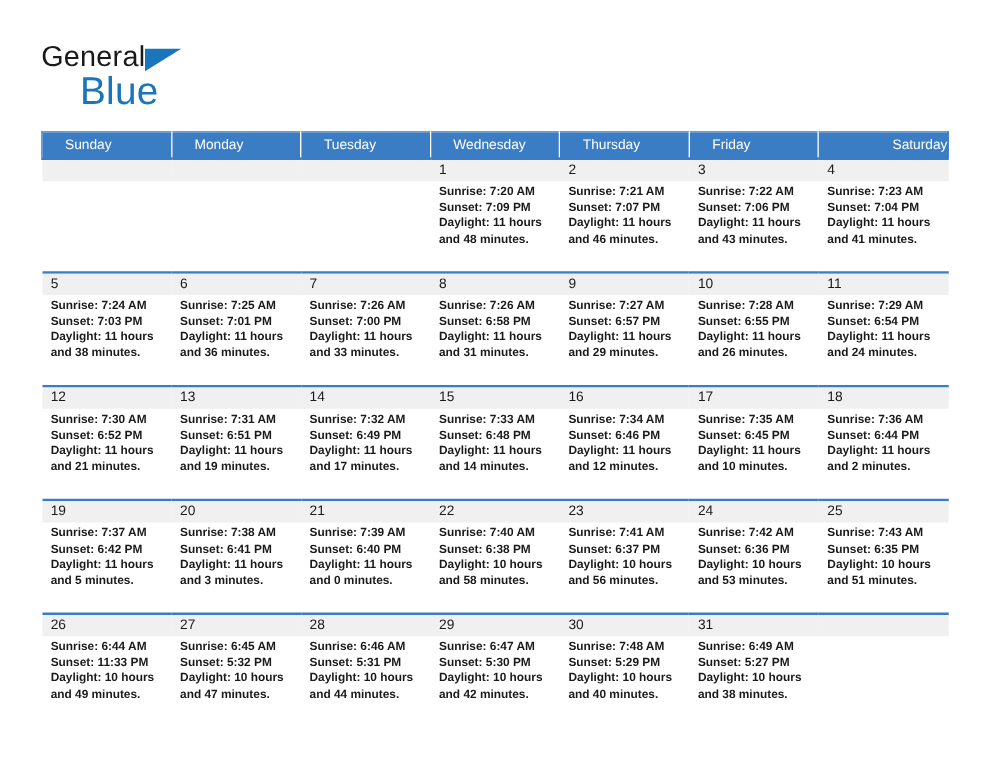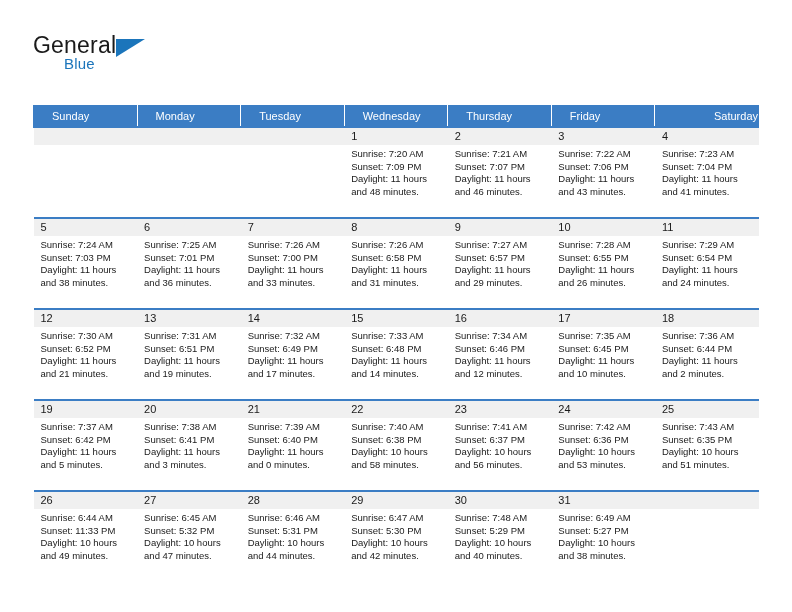--- a/index.html
+++ b/index.html
@@ -42,21 +42,21 @@
     top: 0;
     font-size: 23px;
     letter-spacing: 0.2px;
     color: #1a1a1a;
     font-family: "Liberation Sans", sans-serif;
   }
   .brand-blue {
     position: absolute;
     left: 31px;
     top: 23px;
-    font-size: 15px;
+    font-size: 31px;
     letter-spacing: 0.2px;
     color: #1b75bb;
     font-family: "Liberation Sans", sans-serif;
   }
   .brand-triangle {
     position: absolute;
     left: 83px;
     top: 7px;
     width: 0;
     height: 0;
@@ -125,20 +125,21 @@
     padding-left: 7px;
     font-size: 11px;
     color: #1a1a1a;
   }
   .daycell.empty .daynum-band { background: #f0f0f0; }
   .events {
     padding: 3px 6px 0 7px;
     font-size: 9.5px;
     line-height: 12.6px;
     color: #1a1a1a;
+    font-weight: bold;
   }
   .events div { white-space: nowrap; }
 </style>
 </head>
 <body>
 
 <div class="page">
 
   <div class="header">
 

